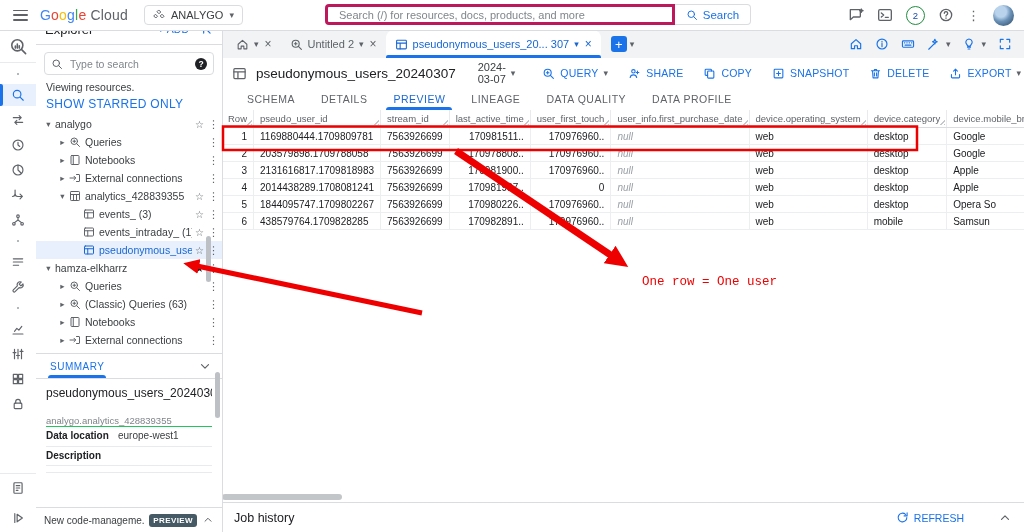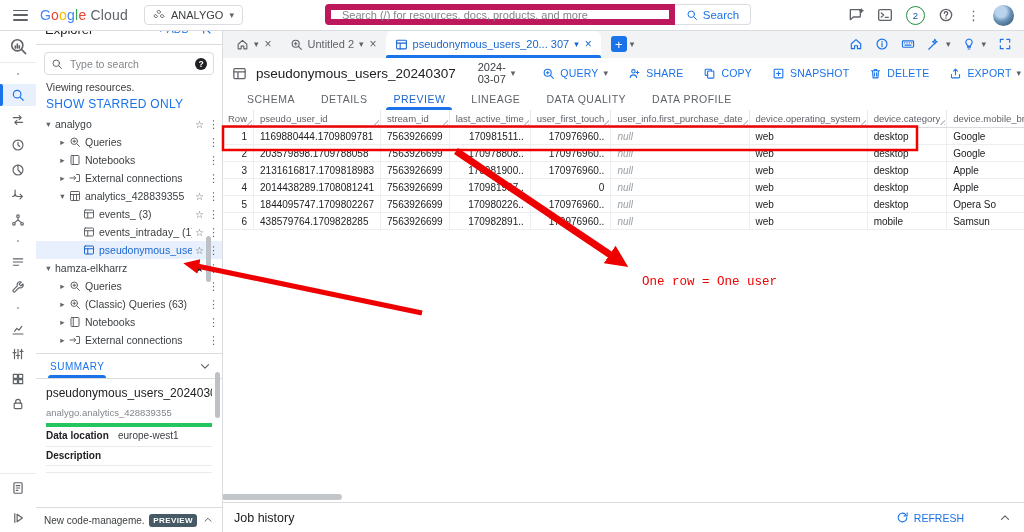--- a/index.html
+++ b/index.html
@@ -14,21 +14,21 @@
   .hamb{width:15px;height:11px;margin:0 12px 0 13px;display:flex;flex-direction:column;justify-content:space-between;cursor:pointer;}
   .hamb i{height:1.6px;background:#5f6368;border-radius:1px;}
   .logo{font-size:14px;letter-spacing:.2px;display:flex;align-items:baseline;gap:4px;}
   .logo .gword span{font-weight:500;}
   .logo .cword{color:#5f6368;}
   .proj{display:flex;align-items:center;gap:6px;border:1px solid #dadce0;border-radius:4px;background:#fff;
     height:20px;padding:0 8px;margin-left:16px;font-size:11px;font-weight:500;color:#3c4043;cursor:pointer;}
   .proj .icon{color:#5f6368;}
   .caret{font-size:9px;color:#5f6368;line-height:1;}
   .searchwrap{position:absolute;left:325px;top:4px;width:426px;height:21px;display:flex;}
-  .searchfield{flex:1;display:flex;align-items:center;border:6px solid #be185d;border-radius:4px 0 0 4px;padding:0 9px;background:#fff;}
+  .searchfield{flex:1;display:flex;align-items:center;border:3px solid #be185d;border-radius:4px 0 0 4px;padding:0 9px;background:#fff;}
   .searchfield input{border:none;outline:none;flex:1;font-size:11px;font-family:inherit;color:#3c4043;background:transparent;}
   .searchfield input::placeholder{color:#80868b;}
   .searchbtn{width:76px;border:1px solid #dadce0;border-left:none;border-radius:0 4px 4px 0;background:#fff;
     color:#1a73e8;font-size:11.5px;font-weight:500;display:flex;align-items:center;justify-content:center;gap:5px;cursor:pointer;}
   .top-right{position:absolute;right:10px;top:0;height:30px;display:flex;align-items:center;gap:13px;color:#5f6368;}
   .tico{width:16px;height:16px;color:#5f6368;cursor:pointer;}
   .badge2{width:17px;height:17px;border:1.8px solid #1e8e3e;border-radius:50%;font-size:9.5px;font-weight:500;
     color:#174ea6;display:flex;align-items:center;justify-content:center;cursor:pointer;}
   .kebab{font-size:13px;color:#5f6368;cursor:pointer;}
   .avatar{width:21px;height:21px;border-radius:50%;cursor:pointer;
@@ -74,21 +74,21 @@
   .trow .tkebab{width:13px;text-align:center;font-size:11px;color:#5f6368;flex:none;}
   .trow.sel{background:#e8f0fe;}
   .trow.sel .tlabel,.trow.sel .ticon{color:#1967d2;}
   .vthumb{position:absolute;width:5px;border-radius:3px;background:#bdc1c6;z-index:3;}
   .sumbar{flex:none;height:24px;border-top:1px solid #dadce0;border-bottom:1px solid #dadce0;display:flex;align-items:center;padding:0 10px 0 14px;}
   .sumtab{font-size:10px;font-weight:500;letter-spacing:.5px;color:#1a73e8;position:relative;height:100%;display:flex;align-items:center;cursor:pointer;}
   .sumtab::after{content:"";position:absolute;left:-2px;right:-2px;bottom:0;height:3px;background:#1a73e8;border-radius:3px 3px 0 0;}
   .sumbar .chev{margin-left:auto;width:14px;height:14px;color:#5f6368;cursor:pointer;}
   .sumbody{flex:1;overflow:hidden;padding:7px 10px 0;position:relative;}
   .sumtitle{font-size:12px;color:#202124;white-space:nowrap;overflow:hidden;}
-  .sumpath{font-size:9.5px;color:#80868b;margin-top:7px;border-bottom:4px solid #22c55e;padding-bottom:5px;white-space:nowrap;overflow:hidden;}
+  .sumpath{font-size:9.5px;color:#80868b;margin-top:15px;border-bottom:1px solid #22c55e;white-space:nowrap;overflow:hidden;}
   .frow{display:flex;border-bottom:1px solid #e8eaed;padding:3px 0;}
   .frow .fl{width:72px;flex:none;font-size:10px;font-weight:700;color:#202124;line-height:1.25;}
   .frow .fv{flex:1;font-size:10px;color:#3c4043;line-height:1.25;word-break:break-word;}
   .exfoot{flex:none;height:24px;border-top:1px solid #dadce0;display:flex;align-items:center;gap:5px;padding:0 8px;background:#fff;}
   .exfoot .ntext{font-size:10px;color:#3c4043;white-space:nowrap;overflow:hidden;}
   .exfoot .pbadge{background:#455a64;color:#fff;font-size:8px;font-weight:700;letter-spacing:.4px;border-radius:3px;padding:2px 4px;flex:none;}
   .exfoot .chev{margin-left:auto;width:12px;height:12px;color:#5f6368;cursor:pointer;flex:none;}
 
   
   .main{position:absolute;left:222px;top:30px;right:0;bottom:0;background:#fff;}

